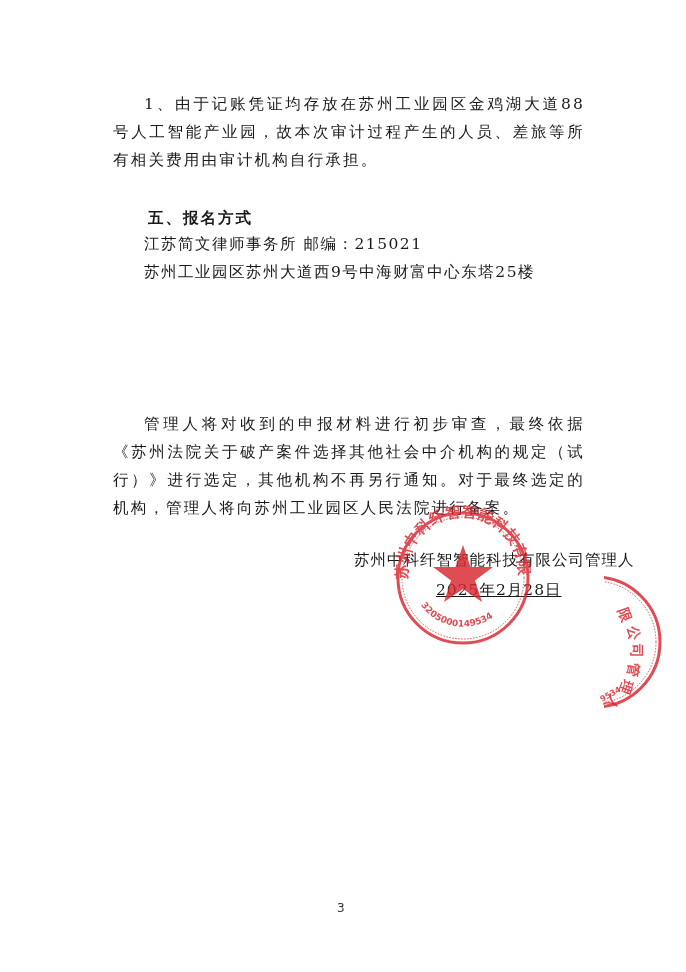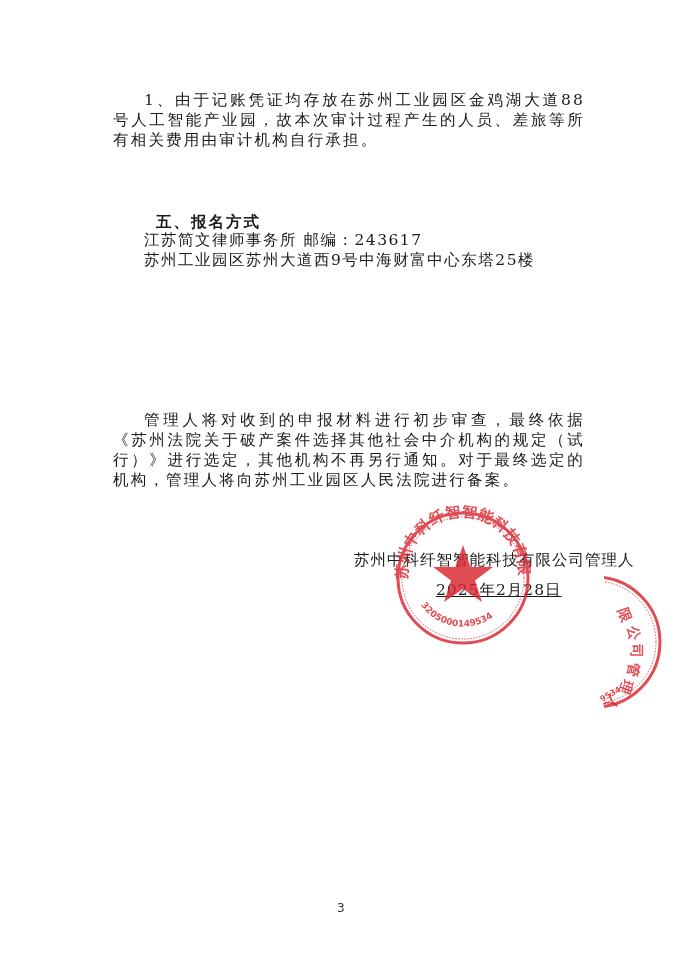--- a/index.html
+++ b/index.html
@@ -1,44 +1,44 @@
 <!DOCTYPE html>
 <html><head>
 <meta charset="utf-8">
 <style>
   html, body { margin: 0; padding: 0; background: #ffffff; }
   body { width: 686px; height: 972px; position: relative; overflow: hidden;
          font-family: "DejaVu Serif", "Liberation Serif", serif; color: #1a1a1a; }
   .page { position: absolute; left: 0; top: 0; width: 686px; height: 972px; }
-  .text-block { position: absolute; left: 113px; width: 472px; font-size: 15.5px; line-height: 20px; }
+  .text-block { position: absolute; left: 113px; width: 472px; font-size: 15.5px; line-height: 28px; }
   .para { margin: 0; text-indent: 2em; text-align: justify; letter-spacing: 2.2px; }
   .para b, .bold { font-weight: bold; }
   .plain-indent { margin: 0; padding-left: 2em; letter-spacing: 1.5px; }
-  .heading { margin: 12px; text-indent: 2em; font-weight: bold; letter-spacing: 2px; }
+  .heading { margin: 4px; text-indent: 2em; font-weight: bold; letter-spacing: 2px; }
   .sig { position: absolute; font-size: 15.5px; letter-spacing: 1px; white-space: nowrap; }
   .page-number { position: absolute; left: 337px; top: 901px; font-size: 12px;
                  font-family: "DejaVu Sans", sans-serif; color: #333; }
   .seal { position: absolute; pointer-events: none; }
 </style>
 </head>
 <body>
 
 <div class="page">
 
   <div class="text-block" style="top:90px;">
     <p class="para"><span>1、</span><span>由于记账凭证均存放在苏州工业园区金鸡湖大道88号人工智能产业园，故本次审计过程产生的人员、差旅等所有相关费用由审计机构自行承担。</span></p>
   </div>
 
 
   <div class="text-block" style="top:200px;">
     <p class="heading">五、报名方式</p>
   </div>
 
   <div class="text-block" style="top:228px;">
-    <p class="plain-indent" style="margin-top:2px;">江苏简文律师事务所    邮编：243617</p>
+    <p class="plain-indent" style="margin-top:2px;">江苏简文律师事务所    邮编：215021</p>
     <p class="plain-indent">苏州工业园区苏州大道西9号中海财富中心东塔25楼</p>
   </div>
 
   <div class="text-block" style="top:410px;">
     <p class="para">管理人将对收到的申报材料进行初步审查，最终依据《苏州法院关于破产案件选择其他社会中介机构的规定（试行）》进行选定，其他机构不再另行通知。对于最终选定的机构，管理人将向苏州工业园区人民法院进行备案。</p>
   </div>
 
   <div class="sig" style="left:354px; top:550px;">苏州中科纤智智能科技有限公司管理人</div>
   <div class="sig" style="left:436px; top:580px;text-decoration:underline;">2025年2月28日</div>
 

